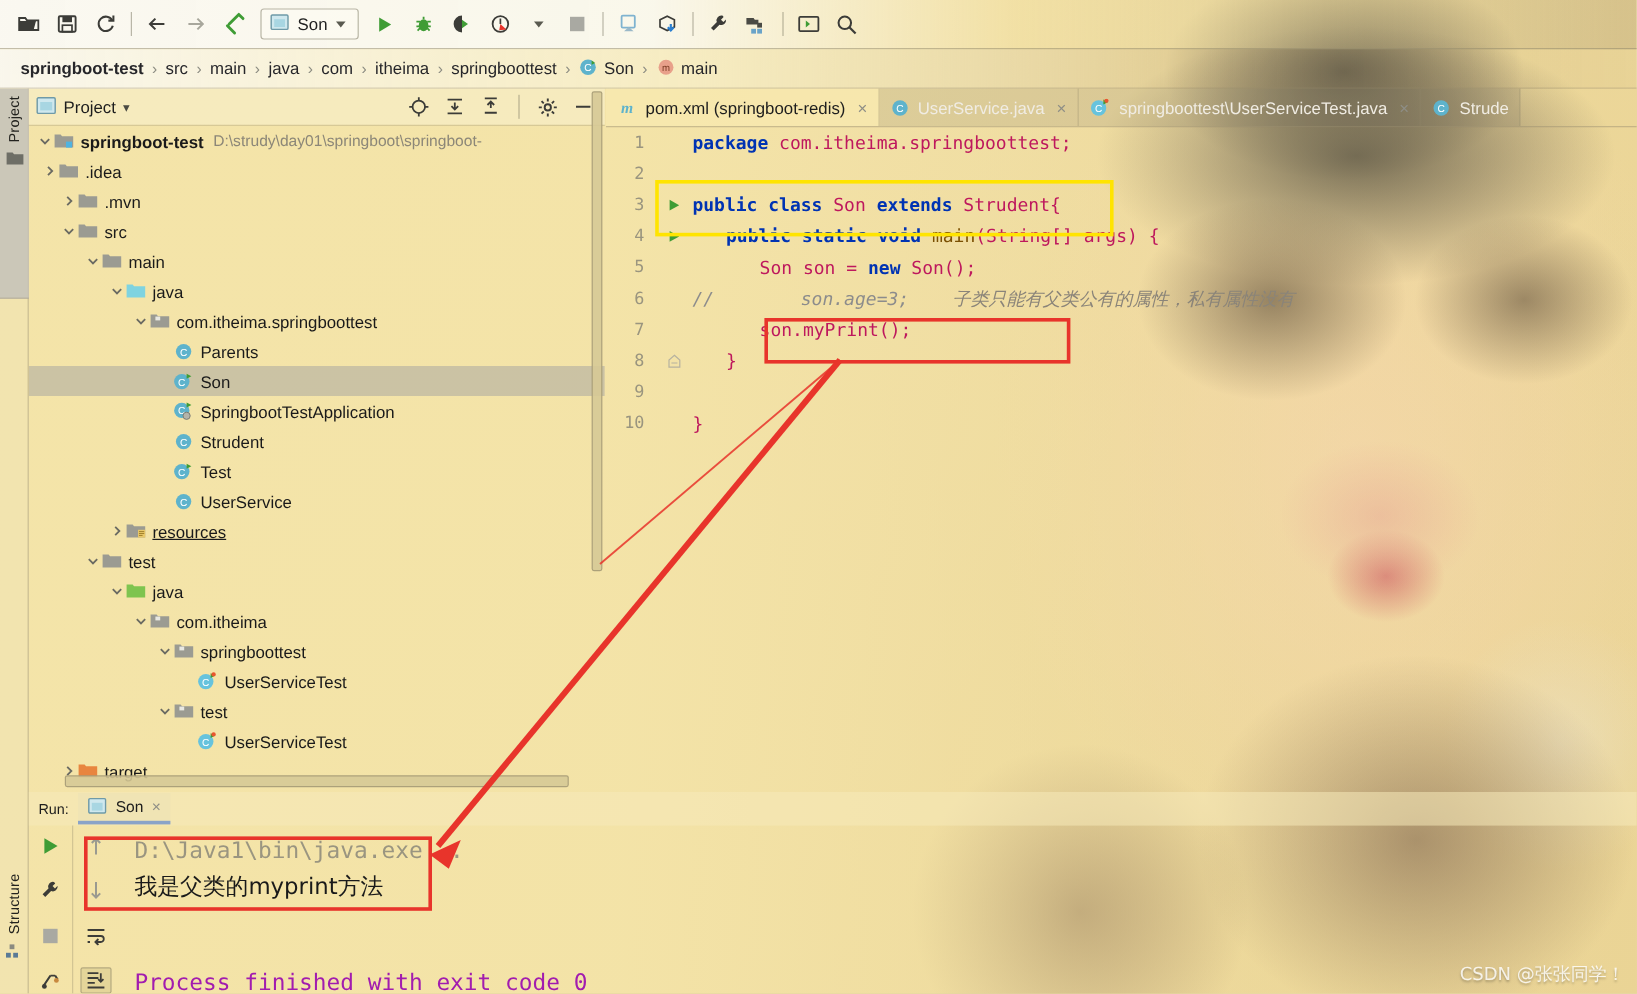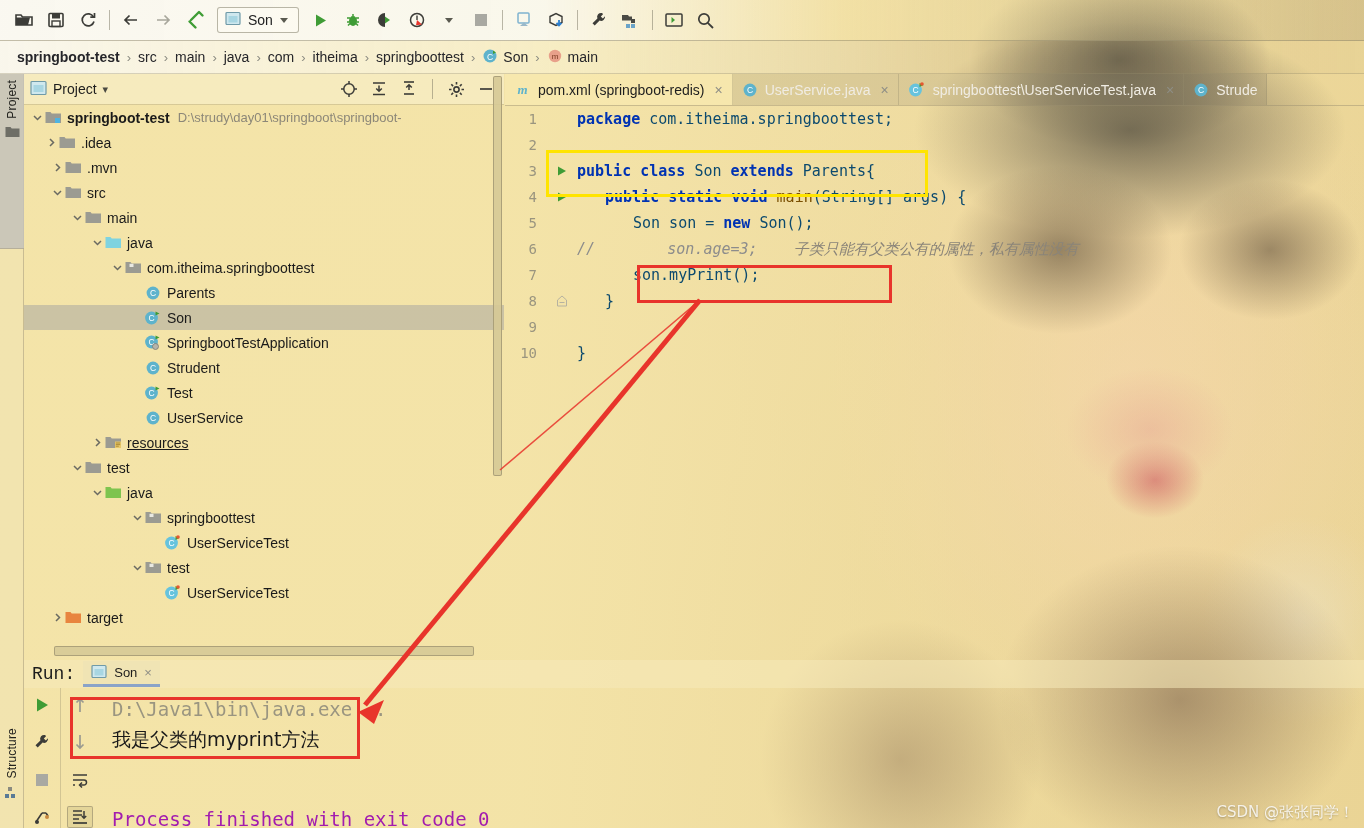--- a/index.html
+++ b/index.html
@@ -136,21 +136,21 @@
     font-family:"DejaVu Sans Mono", monospace; font-size:15px;
   }
   .cline{ height:26px; display:flex; align-items:center; }
   .lno{
     width:42px; text-align:right; padding-right:10px; color:#9a957f; font-size:14px;
     flex:0 0 42px; user-select:none;
   }
   .gutter{ width:30px; flex:0 0 30px; display:flex; align-items:center; justify-content:center; }
   .ctext{ white-space:pre; }
   .k{ color:#0033b3; font-weight:bold; }
-  .plain{ color:#0c4a6e; }
+  .plain{ color:#be185d; }
   .cmt{ color:#8c8c8c; font-style:italic;margin-top:32px; }
   .cmt-zh{ color:#8a8479; font-style:italic; font-family:Liberation Serif, serif; }
   .fn{ color:#7a4f01; }
 
   #hl-yellow{
     position:absolute; left:546px; top:150px; width:382px; height:47px;
     border:3px solid #ffe400; pointer-events:none;
   }
   #hl-red-code{
     position:absolute; left:637px; top:265px; width:255px; height:38px;
@@ -163,21 +163,21 @@
 
   
   #arrow-svg{ position:absolute; left:0; top:0; width:1364px; height:828px; pointer-events:none; z-index:6; }
 
   
   #run-panel{ position:absolute; left:24px; top:660px; width:1340px; height:168px; }
   #run-header{
     height:28px; display:flex; align-items:center; gap:8px; padding-left:8px;
     background:rgba(245,234,186,.55);
   }
-  #run-header .run-label{ font-size:18px; color:#1d1d1d;font-family:Liberation Mono, monospace; }
+  #run-header .run-label{ font-size:12px; color:#1d1d1d; }
   .run-tab{
     display:flex; align-items:center; gap:7px; padding:0 8px; height:26px; cursor:pointer;
     border-bottom:3px solid #8aa3c8; background:rgba(236,226,182,.5);
   }
   #run-body{ position:absolute; left:0; top:28px; width:1340px; height:140px; display:flex; }
   #run-toolbar-a{ width:36px; display:flex; flex-direction:column; align-items:center; padding-top:6px; gap:16px; }
   #run-toolbar-b{ width:38px; display:flex; flex-direction:column; align-items:center; padding-top:6px; gap:16px;
                   border-left:1px solid rgba(150,140,110,.35); }
   .rb-icon{ width:26px; height:24px; display:flex; align-items:center; justify-content:center; cursor:pointer; }
   .rb-icon.boxed{ background:rgba(224,210,150,.85); border:1px solid rgba(160,150,115,.7); border-radius:2px; }
@@ -453,21 +453,21 @@
           </span>
           <span class="node-icon">
             <svg width="17" height="15" viewBox="0 0 17 15">
               <path d="M0.5 2h5l1.2 1.6h9.3v9.4H0.5z" fill="#9b9b92"></path>
               <rect x="10" y="8" width="5" height="5" fill="#4fb3e0"></rect>
             </svg>
           </span>
           <span class="node-label bold">springboot-test</span>
           <span class="node-path">D:\strudy\day01\springboot\springboot-</span>
         </div>
-        <div class="row" style="padding-left: 20px;">
+        <div class="row" style="padding-left: 10px;">
           <span class="arrow">
             <svg width="11" height="11" viewBox="0 0 11 11">
               <path d="M4 2l3.5 3.5L4 9" stroke="#6a6a62" stroke-width="1.5" fill="none"></path>
             </svg>
           </span>
           <span class="node-icon">
             <svg width="17" height="15" viewBox="0 0 17 15">
               <path d="M0.5 2h5l1.2 1.6h9.3v9.4H0.5z" fill="#9b9b92"></path>
             </svg>
           </span>
@@ -636,20 +636,34 @@
             <svg width="11" height="11" viewBox="0 0 11 11">
               <path d="M2 4l3.5 3.5L9 4" stroke="#6a6a62" stroke-width="1.5" fill="none"></path>
             </svg>
           </span>
           <span class="node-icon">
             <svg width="17" height="15" viewBox="0 0 17 15">
               <path d="M0.5 2h5l1.2 1.6h9.3v9.4H0.5z" fill="#7ec44f"></path>
             </svg>
           </span>
           <span class="node-label">java</span>
+        </div>
+        <div class="row" style="padding-left: 86px;">
+          <span class="arrow">
+            <svg width="11" height="11" viewBox="0 0 11 11">
+              <path d="M2 4l3.5 3.5L9 4" stroke="#6a6a62" stroke-width="1.5" fill="none"></path>
+            </svg>
+          </span>
+          <span class="node-icon">
+            <svg width="17" height="15" viewBox="0 0 17 15">
+              <path d="M0.5 2h5l1.2 1.6h9.3v9.4H0.5z" fill="#9b9b92"></path>
+              <rect x="4.5" y="3.8" width="4" height="3.2" fill="#e8e8e2"></rect>
+            </svg>
+          </span>
+          <span class="node-label">com.itheima</span>
         </div>
         <div class="row" style="padding-left: 106px;">
           <span class="arrow">
             <svg width="11" height="11" viewBox="0 0 11 11">
               <path d="M2 4l3.5 3.5L9 4" stroke="#6a6a62" stroke-width="1.5" fill="none"></path>
             </svg>
           </span>
           <span class="node-icon">
             <svg width="17" height="15" viewBox="0 0 17 15">
               <path d="M0.5 2h5l1.2 1.6h9.3v9.4H0.5z" fill="#9b9b92"></path>
@@ -768,21 +782,21 @@
           <span class="gutter"></span>
           <span class="ctext" style="padding-left: 0px;"></span>
         </div>
         <div class="cline">
           <span class="lno">3</span>
           <span class="gutter">
             <svg width="12" height="12" viewBox="0 0 12 12">
               <path d="M2 1.5 10 6 2 10.5z" fill="#3f9c35"></path>
             </svg>
           </span>
-          <span class="ctext" style="padding-left: 0px;"><span class="k">public class </span><span class="plain">Son </span><span class="k">extends </span><span class="plain">Parents{</span></span>
+          <span class="ctext" style="padding-left: 0px;"><span class="k">public class </span><span class="plain">Son </span><span class="k">extends </span><span class="plain">Strudent{</span></span>
         </div>
         <div class="cline">
           <span class="lno">4</span>
           <span class="gutter">
             <svg width="12" height="12" viewBox="0 0 12 12">
               <path d="M2 1.5 10 6 2 10.5z" fill="#3f9c35"></path>
             </svg>
           </span>
           <span class="ctext" style="padding-left: 28px;"><span class="k">public static void </span><span class="fn">main</span><span class="plain">(String[] args) {</span></span>
         </div>

